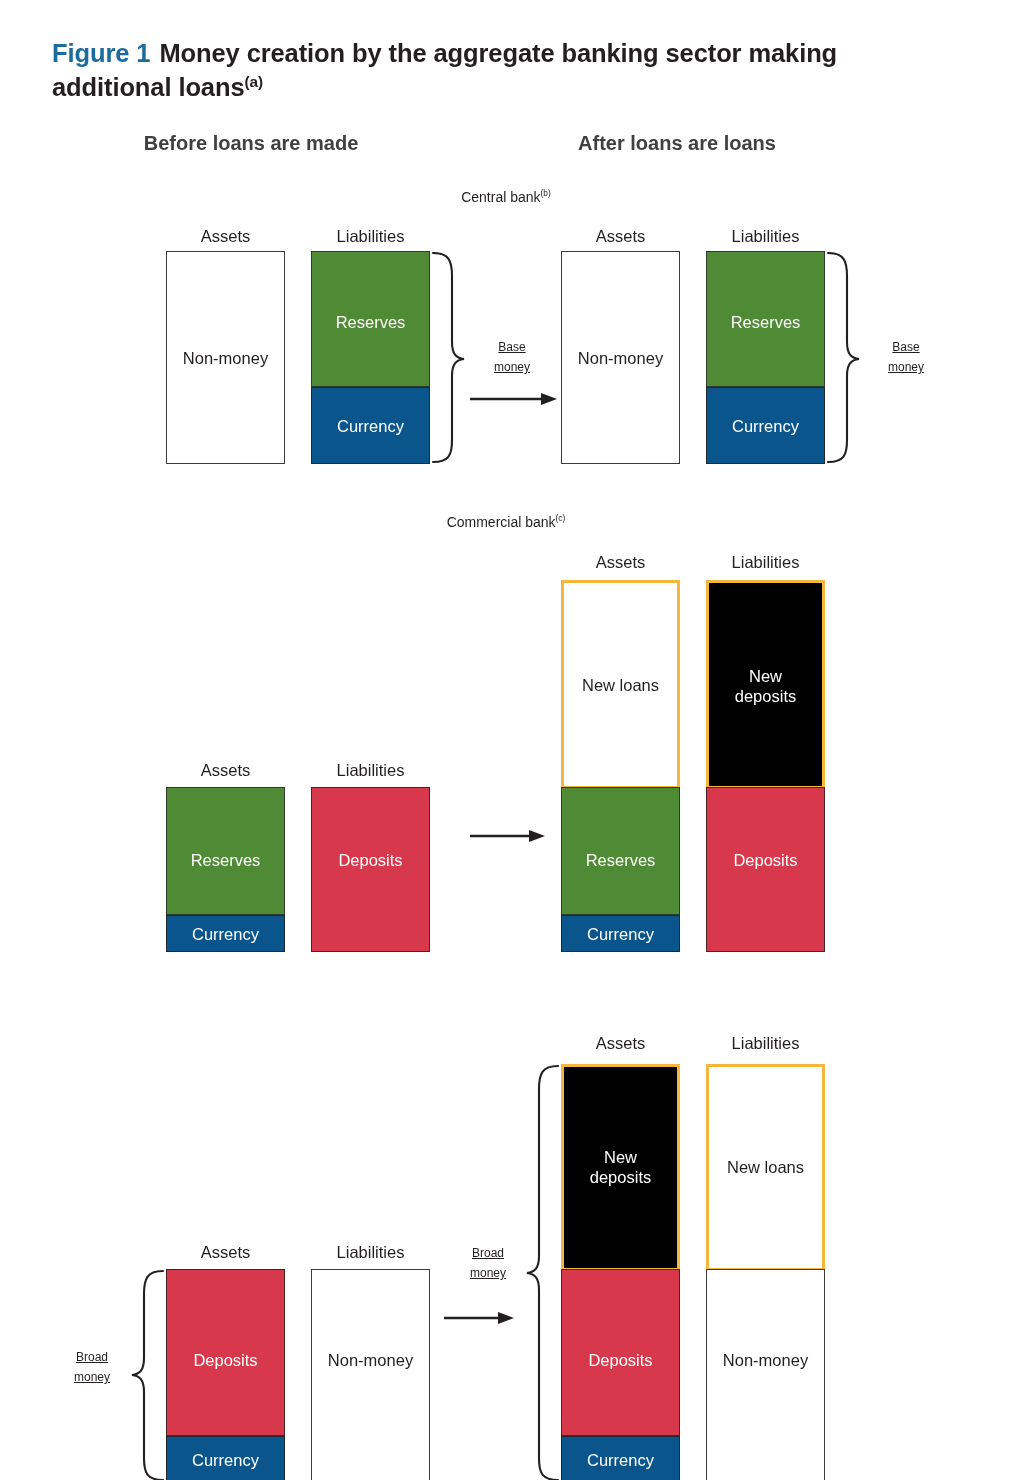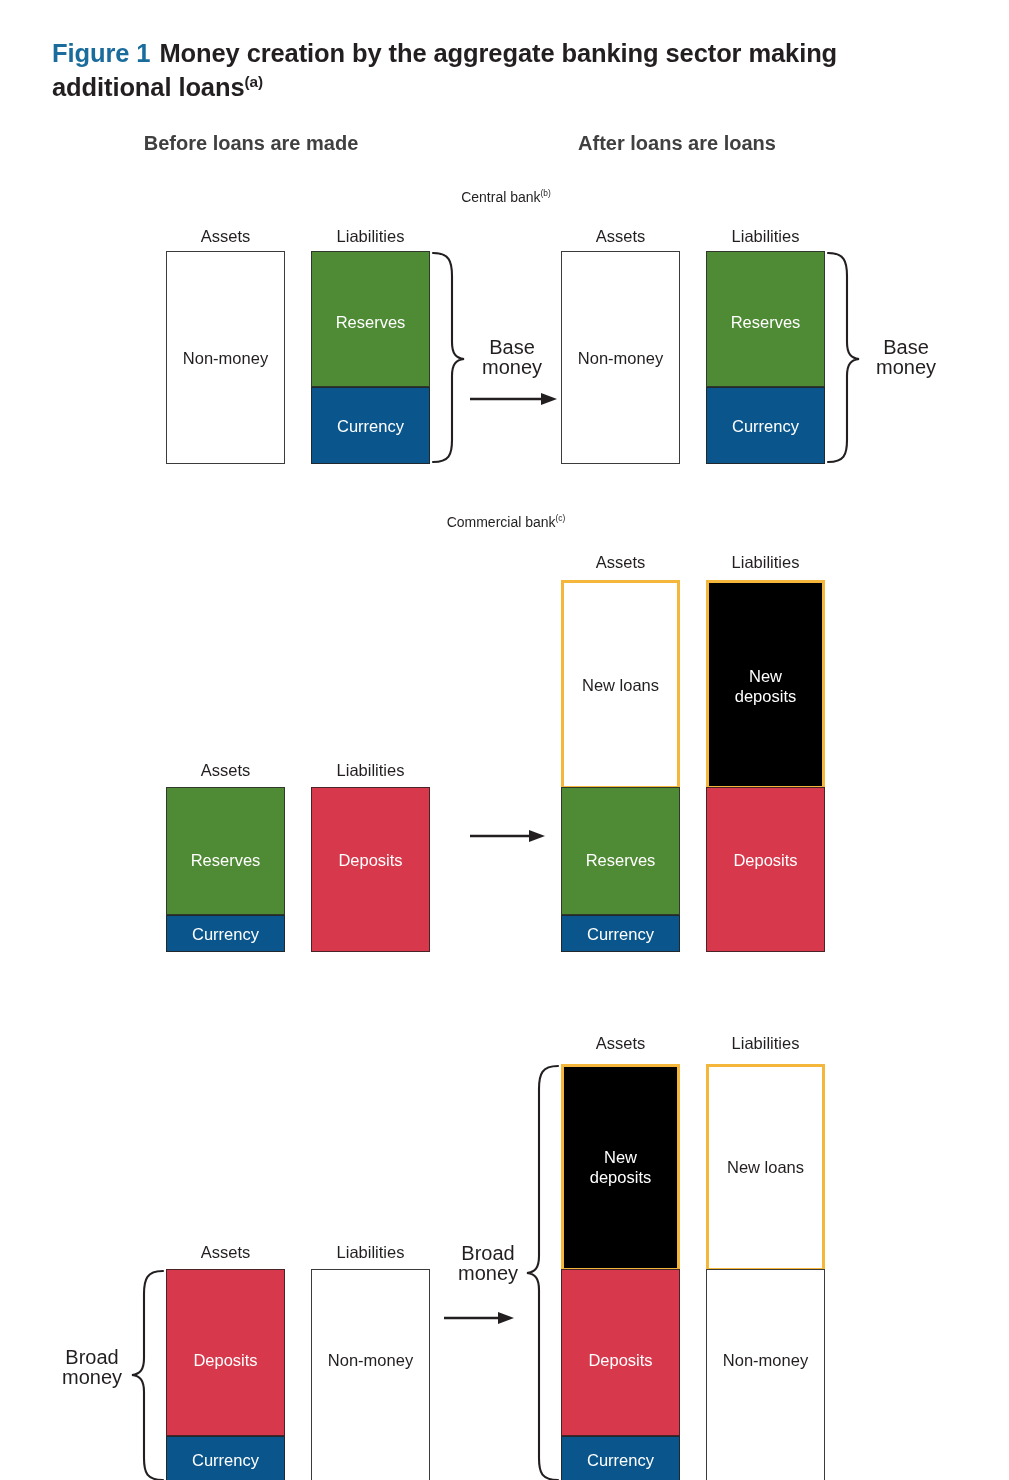--- a/index.html
+++ b/index.html
@@ -106,24 +106,25 @@
   svg.overlay {
     position: absolute;
     left: 0; top: 0;
     width: 1009px;
     height: 1480px;
     pointer-events: none;
   }
 
   .sidelabel {
     position: absolute;
-    font-size: 20px;
+    font-size: 12px;
     line-height: 20px;
     color: #231f20;
     white-space: pre-line;
+    text-decoration: underline;
   }
   .sidelabel.ctr { text-align: center; }
 </style>
 </head>
 <body>
 
 <div class="stage">
 
   <div class="title">
     <span class="fig-no">Figure 1</span><span class="fig-text">Money creation by the aggregate banking sector making additional loans</span><sup class="note">(a)</sup>

